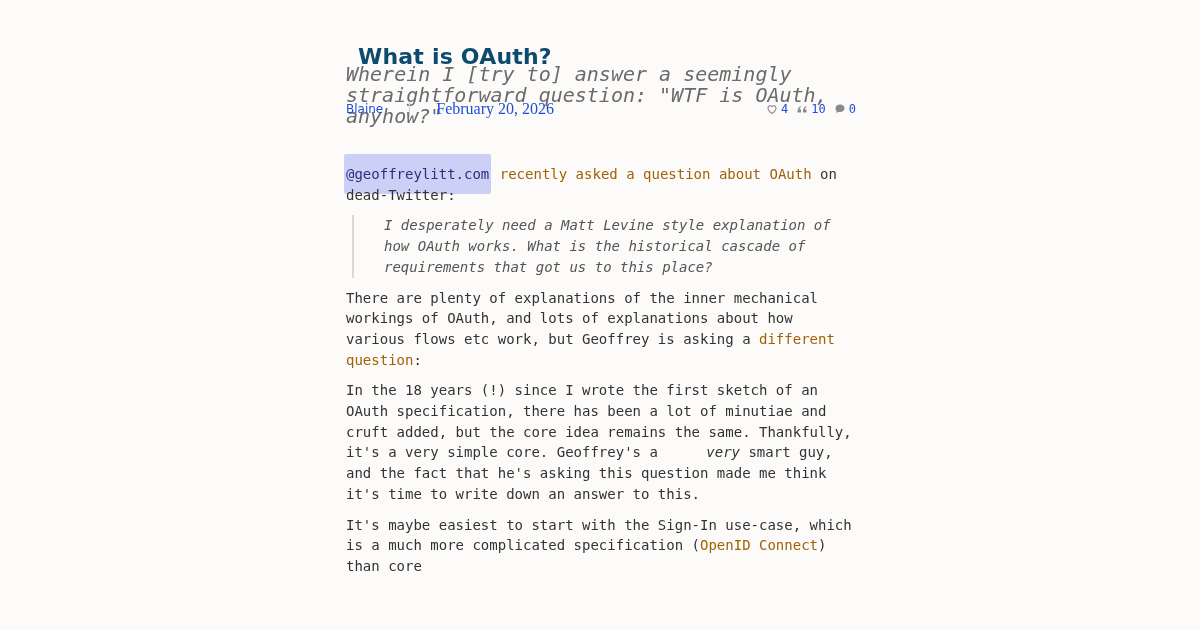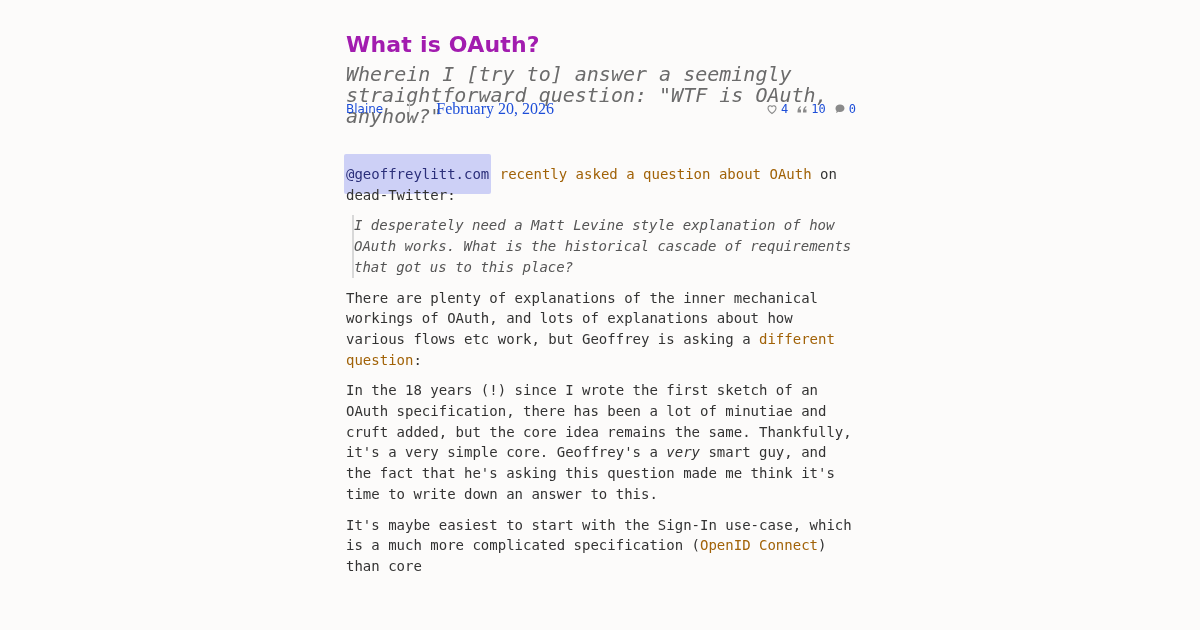--- a/index.html
+++ b/index.html
@@ -4,23 +4,23 @@
 <style>
   html, body { margin:0; padding:0; }
   body {
     width:1200px; height:630px; overflow:hidden;
     background:#fcfbfa;
     color:#333333;
     font-family:"DejaVu Sans Mono", "Liberation Mono", monospace;
   }
   .wrap { position:absolute; left:346px; top:0; width:510px; }
   h1 {
-    position:absolute; top:32px; left:0; margin:0;
+    position:absolute; top:32px; left:0; margin:12px;
     font-family:"DejaVu Sans", sans-serif;
-    font-size:22px; font-weight:bold; color:#a21caf;
+    font-size:22px; font-weight:bold; color:#0c4a6e;
     letter-spacing:0.2px;
     text-align:center;
   }
   .subtitle {
     position:absolute; top:64px; left:0; width:510px; margin:0;
     font-style:italic; font-size:20px; line-height:21px; color:#6b6b6b;
   }
   .meta {
     position:absolute; top:100px; left:0; width:510px; height:18px;
     font-size:12px; color:#1d4ed8; display:flex; align-items:center;
@@ -31,26 +31,26 @@
   .meta .sep { width:1px; height:15px; background:#cfcfcf; margin-right:6px; }
   .meta .date { font-family:Liberation Serif, serif; font-size:16px; }
   .stats { margin-left:auto; display:flex; align-items:center; gap:8px; font-family:"DejaVu Sans Mono", monospace; }
   .stat { display:flex; align-items:center; gap:3px; }
   .stat svg { display:block; }
   .body { position:absolute; top:164px; left:0; width:510px; font-size:14px; line-height:20.7px; }
   p { margin:0 0 10px 0; }
   a { color:#a16207; text-decoration:none; }
   .mention { background:#cdd0f6; border-radius:2px; padding:12px 2px; margin-left:-2px; color:#2b2f7a; }
   blockquote {
-    margin:0 0 10px 6px; padding:0 0 0 0;
+    margin:0 0 10px 6px; padding:0 0 0 30px;
     border-left:2px solid #d8d8d8;
     font-style:italic; color:#555;
   }
   blockquote b { font-weight:bold; color:#222; }
-  em { font-style:italic; }
+  em { font-style:italic;margin-left:40px; }
 </style>
 </head>
 <body>
 
 <div class="wrap">
   <h1>What is OAuth?</h1>
   <div class="subtitle">Wherein I [try to] answer a seemingly straightforward question: "WTF is OAuth, anyhow?"</div>
 
   <div class="meta">
     <span class="author">Blaine</span>

